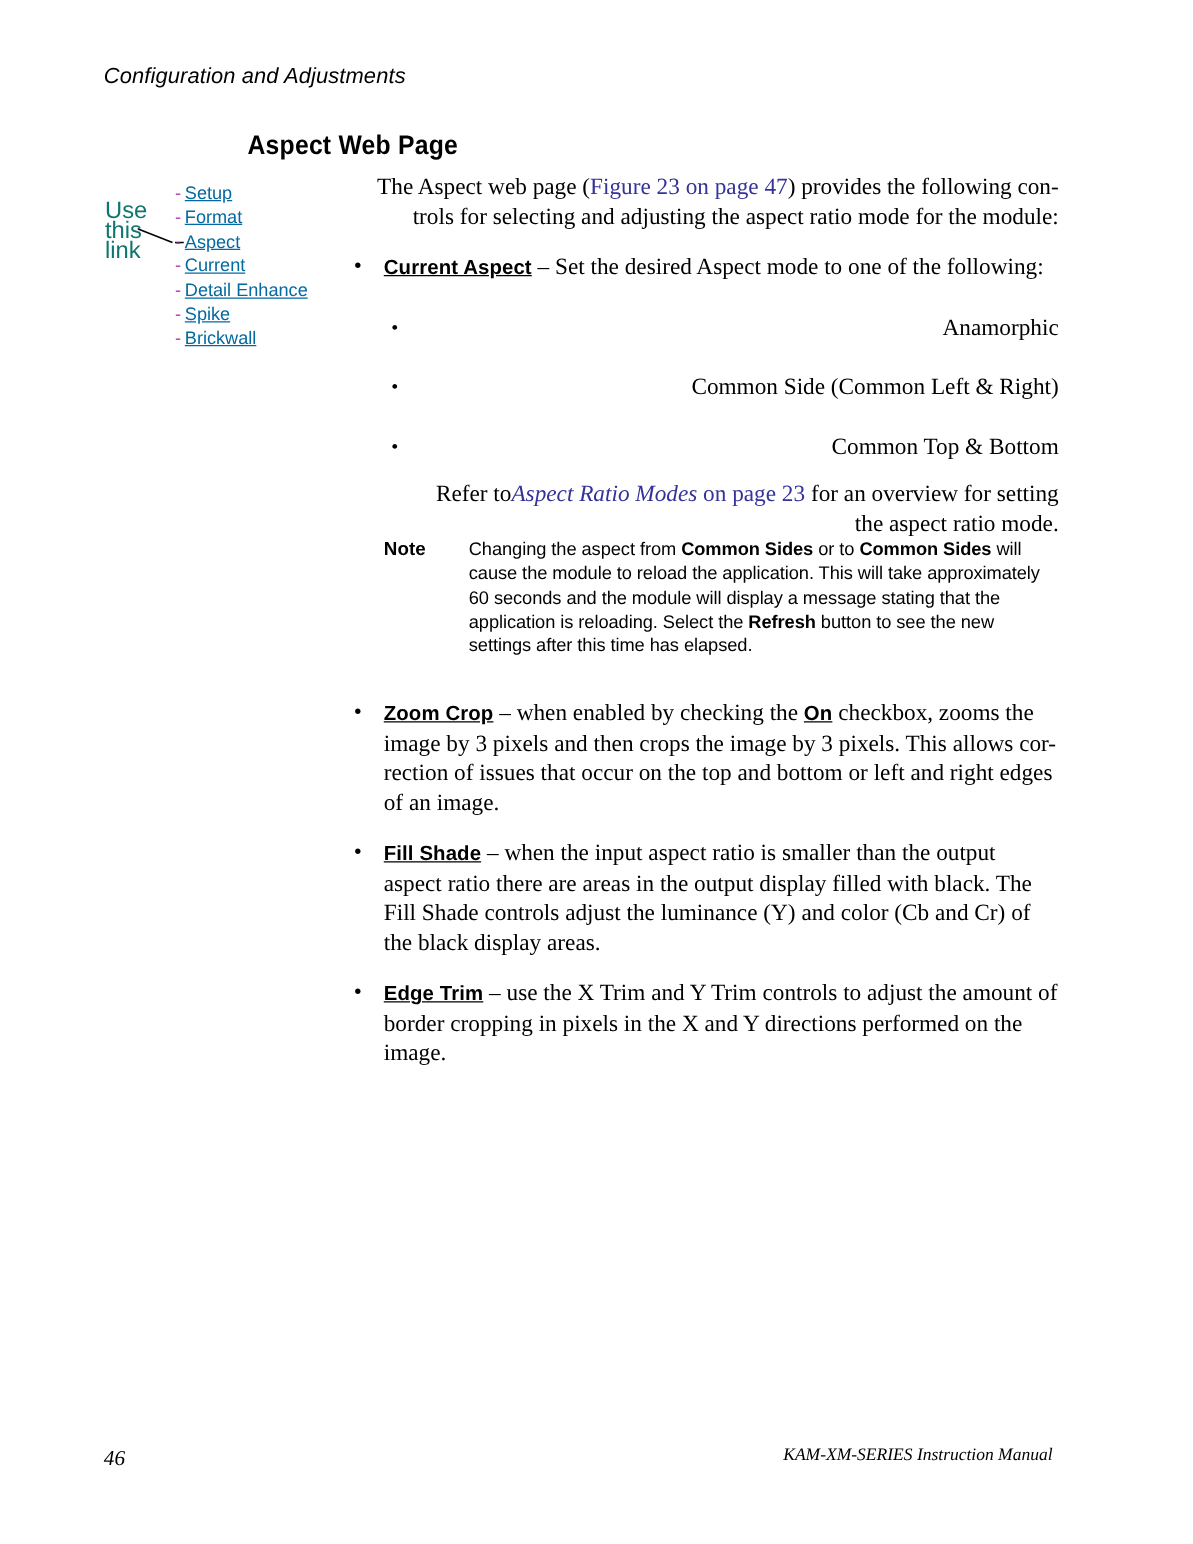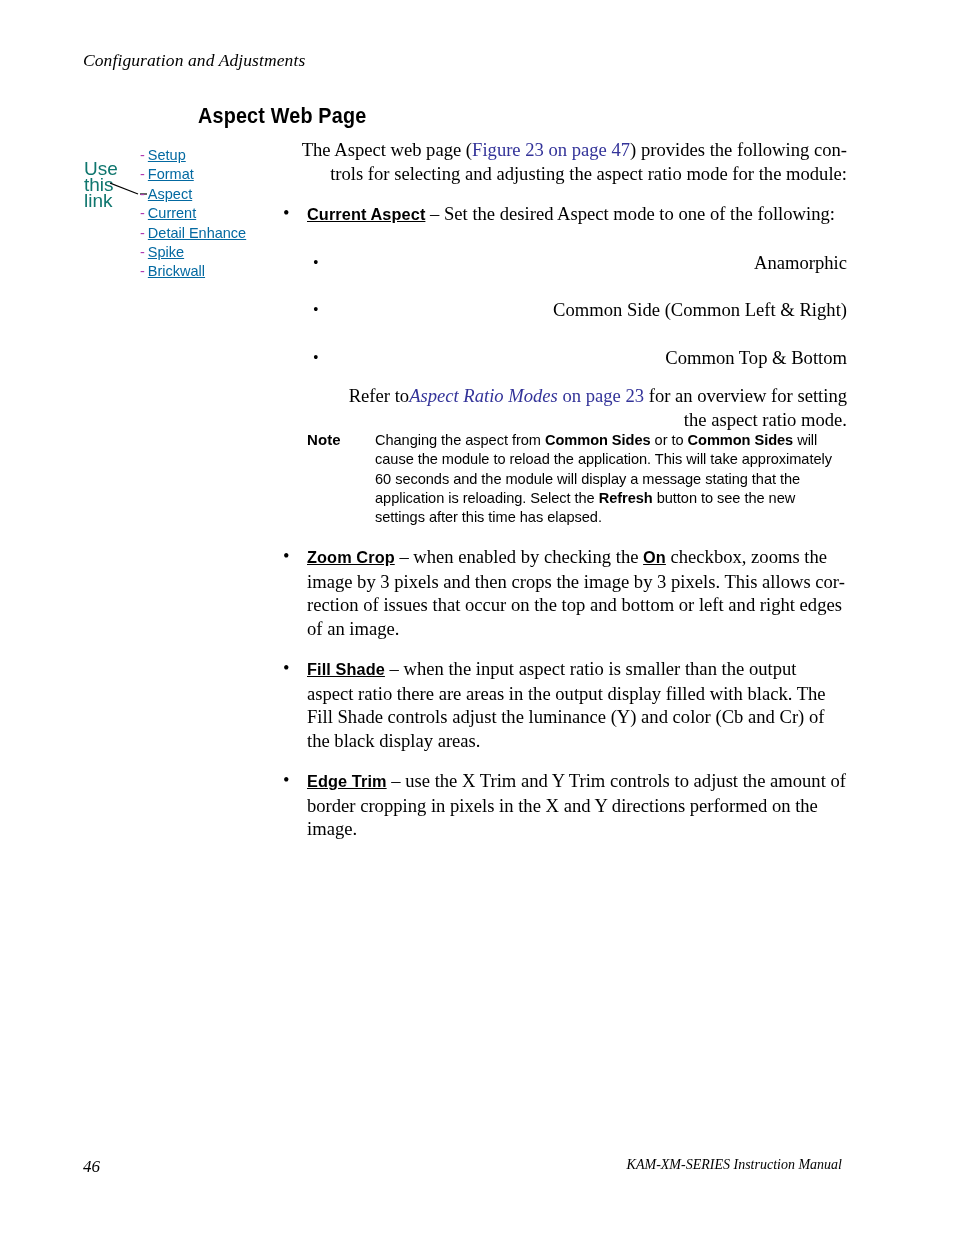--- a/index.html
+++ b/index.html
@@ -14,21 +14,21 @@
     font-family: "Liberation Serif", serif;
     color: #000000;
     overflow: hidden;
   }
 
   
   .running-header {
     position: absolute;
     left: 83px;
     top: 50px;
-    font-family: Liberation Serif, serif;
+    font-family: Liberation Sans, sans-serif;
     font-style: italic;
     font-size: 17.5px;
     letter-spacing: 0.1px;
     color: #000;
   }
 
   
   .section-heading {
     position: absolute;
     left: 198px;
@@ -256,21 +256,21 @@
       </ul>
 
       <p class="para sub-indent"><span>Refer to</span><span class="blue-italic">Aspect Ratio Modes</span><span class="blue"> on page 23</span><span> for an overview for setting the aspect ratio mode.</span></p>
 
       <div class="note">
         <span class="note-label">Note</span>
         <div class="note-body"><span>Changing the aspect from </span><b>Common Sides</b><span> or to </span><b>Common Sides</b><span> will cause the module to reload the application. This will take approximately 60 seconds and the module will display a message stating that the application is reloading. Select the </span><b>Refresh</b><span> button to see the new settings after this time has elapsed.</span></div>
       </div>
     </li>
 
-    <li style="margin-top:18px">
+    <li style="margin-top:32px">
       <span class="para"><span class="b-cond">Zoom Crop</span><span> – when enabled by checking the </span><span class="b-cond">On</span><span> checkbox, zooms the image by 3 pixels and then crops the image by 3 pixels. This allows cor-rection of issues that occur on the top and bottom or left and right edges of an image.</span></span>
     </li>
 
     <li>
       <span class="para"><span class="b-cond">Fill Shade</span><span> – when the input aspect ratio is smaller than the output aspect ratio there are areas in the output display filled with black. The Fill Shade controls adjust the luminance (Y) and color (Cb and Cr) of the black display areas.</span></span>
     </li>
 
     <li>
       <span class="para"><span class="b-cond">Edge Trim</span><span> – use the X Trim and Y Trim controls to adjust the amount of border cropping in pixels in the X and Y directions performed on the image.</span></span>
     </li>

